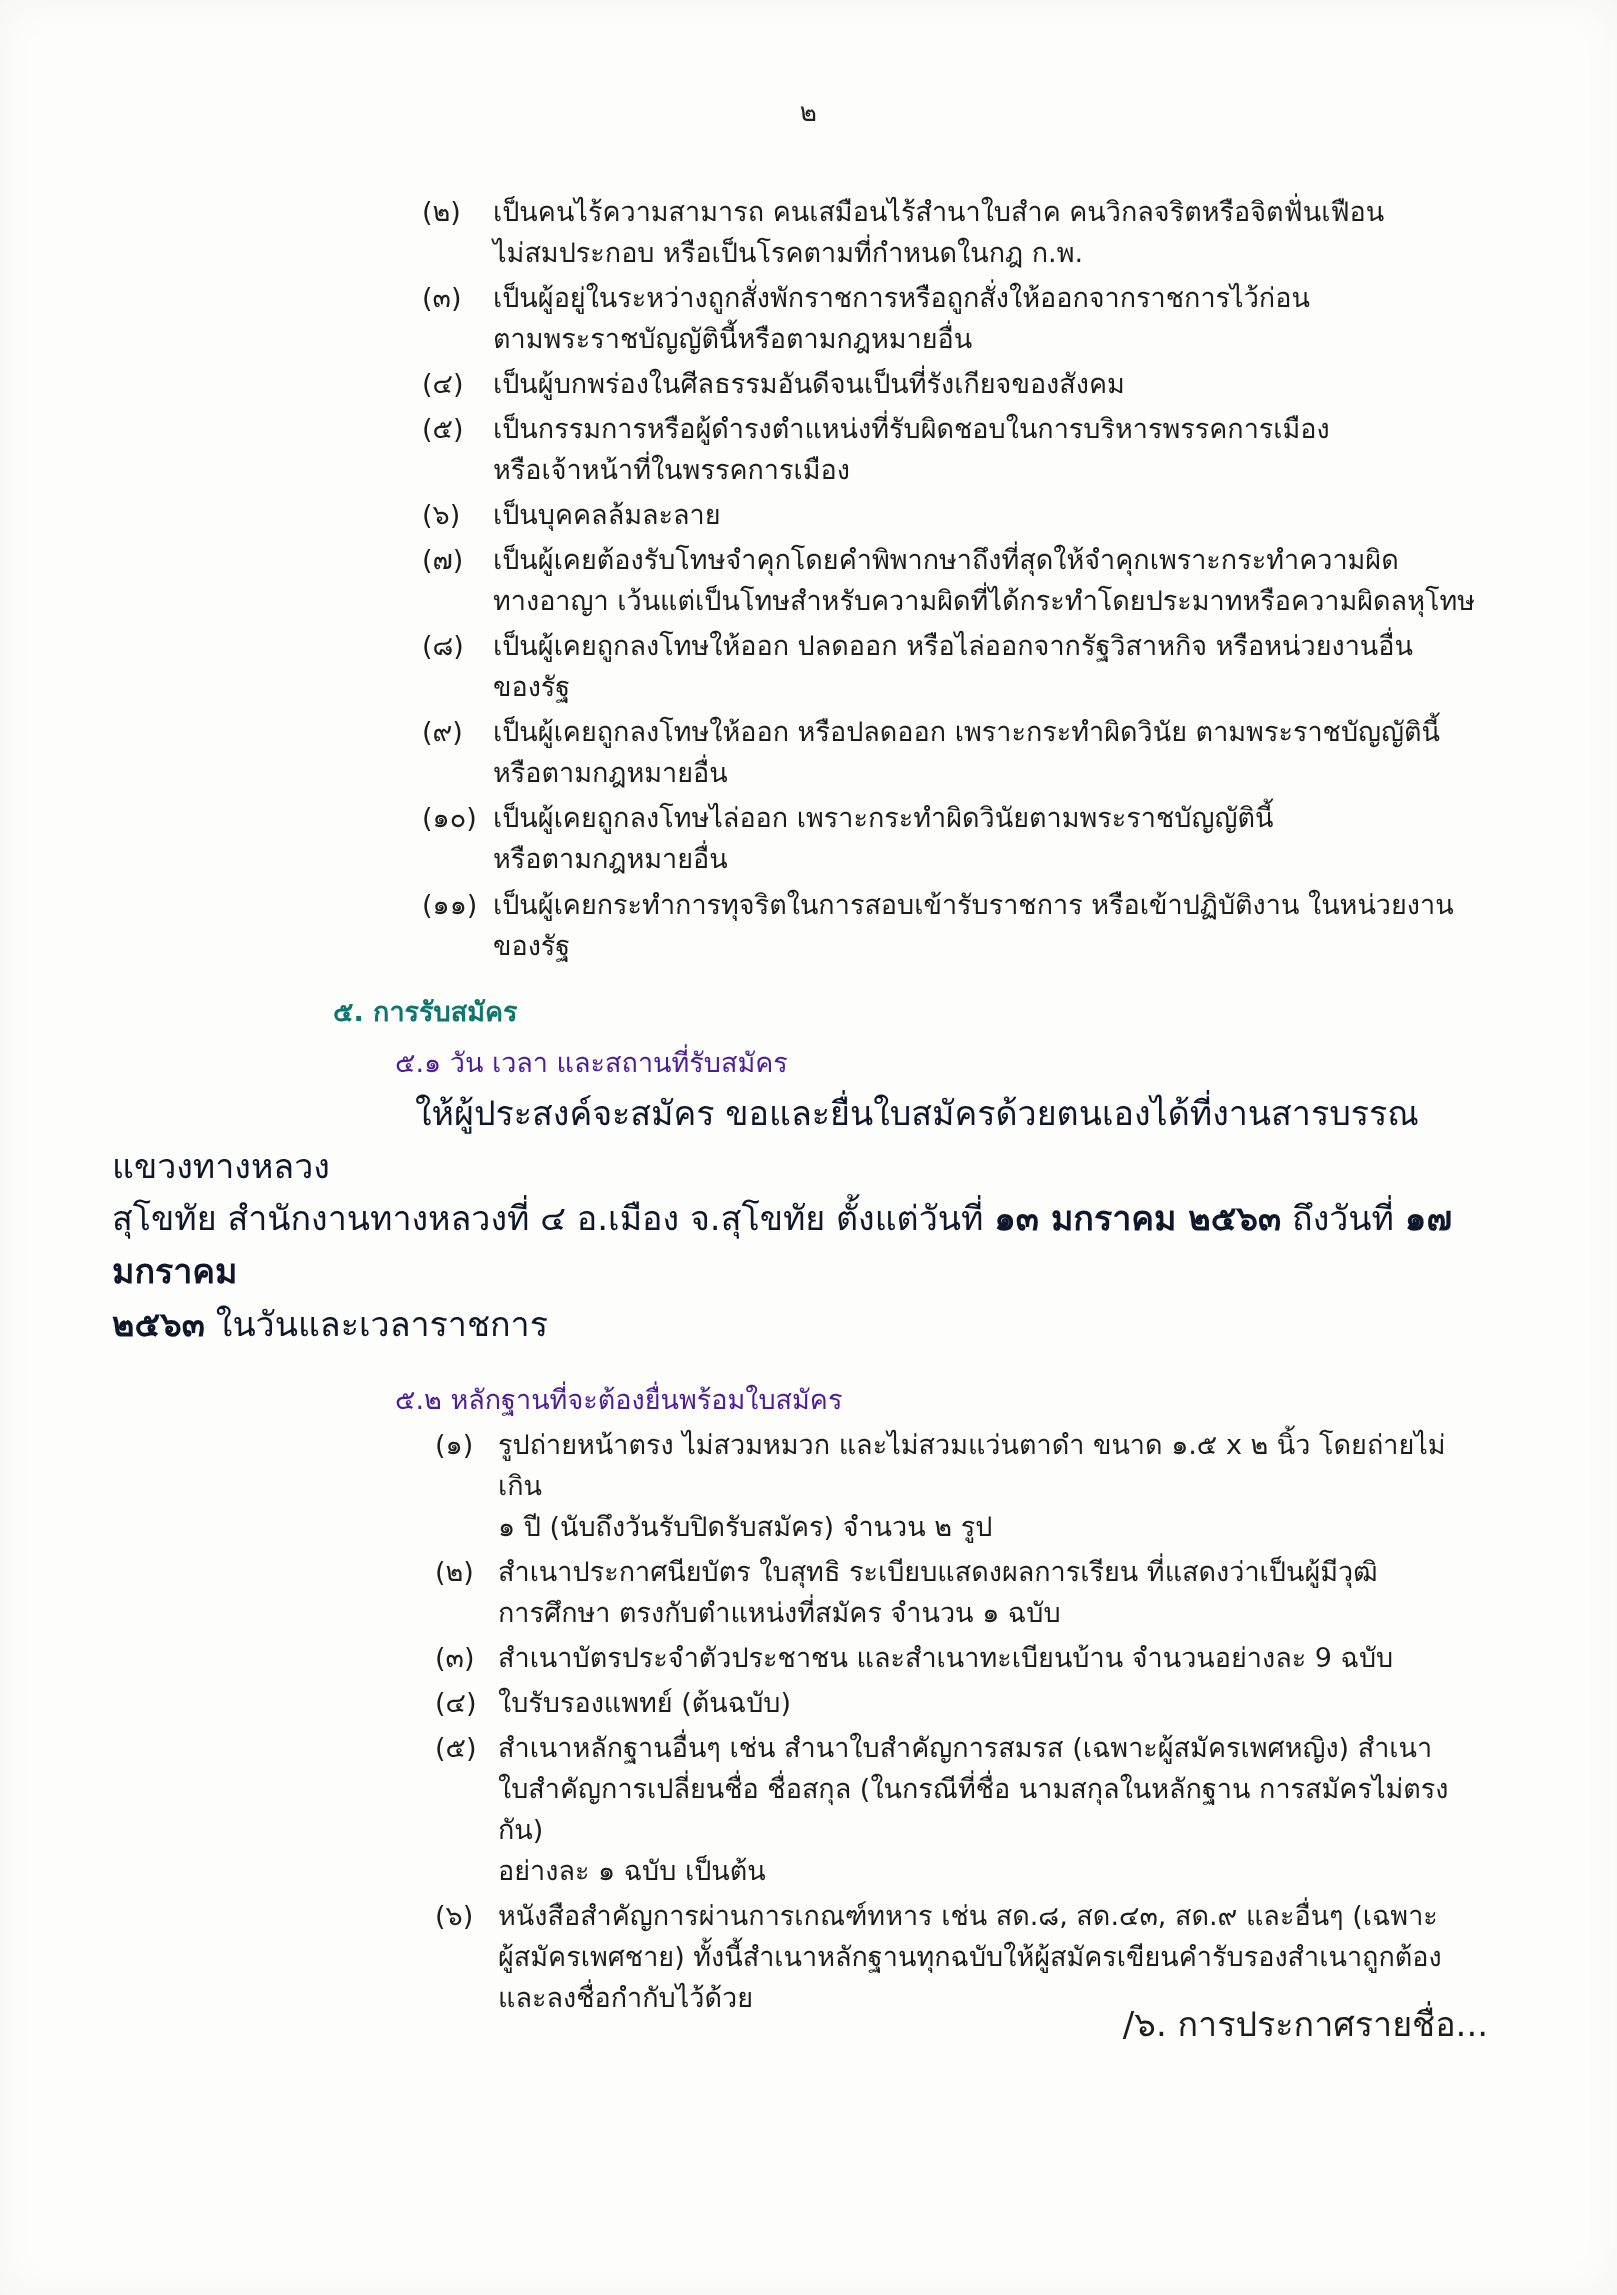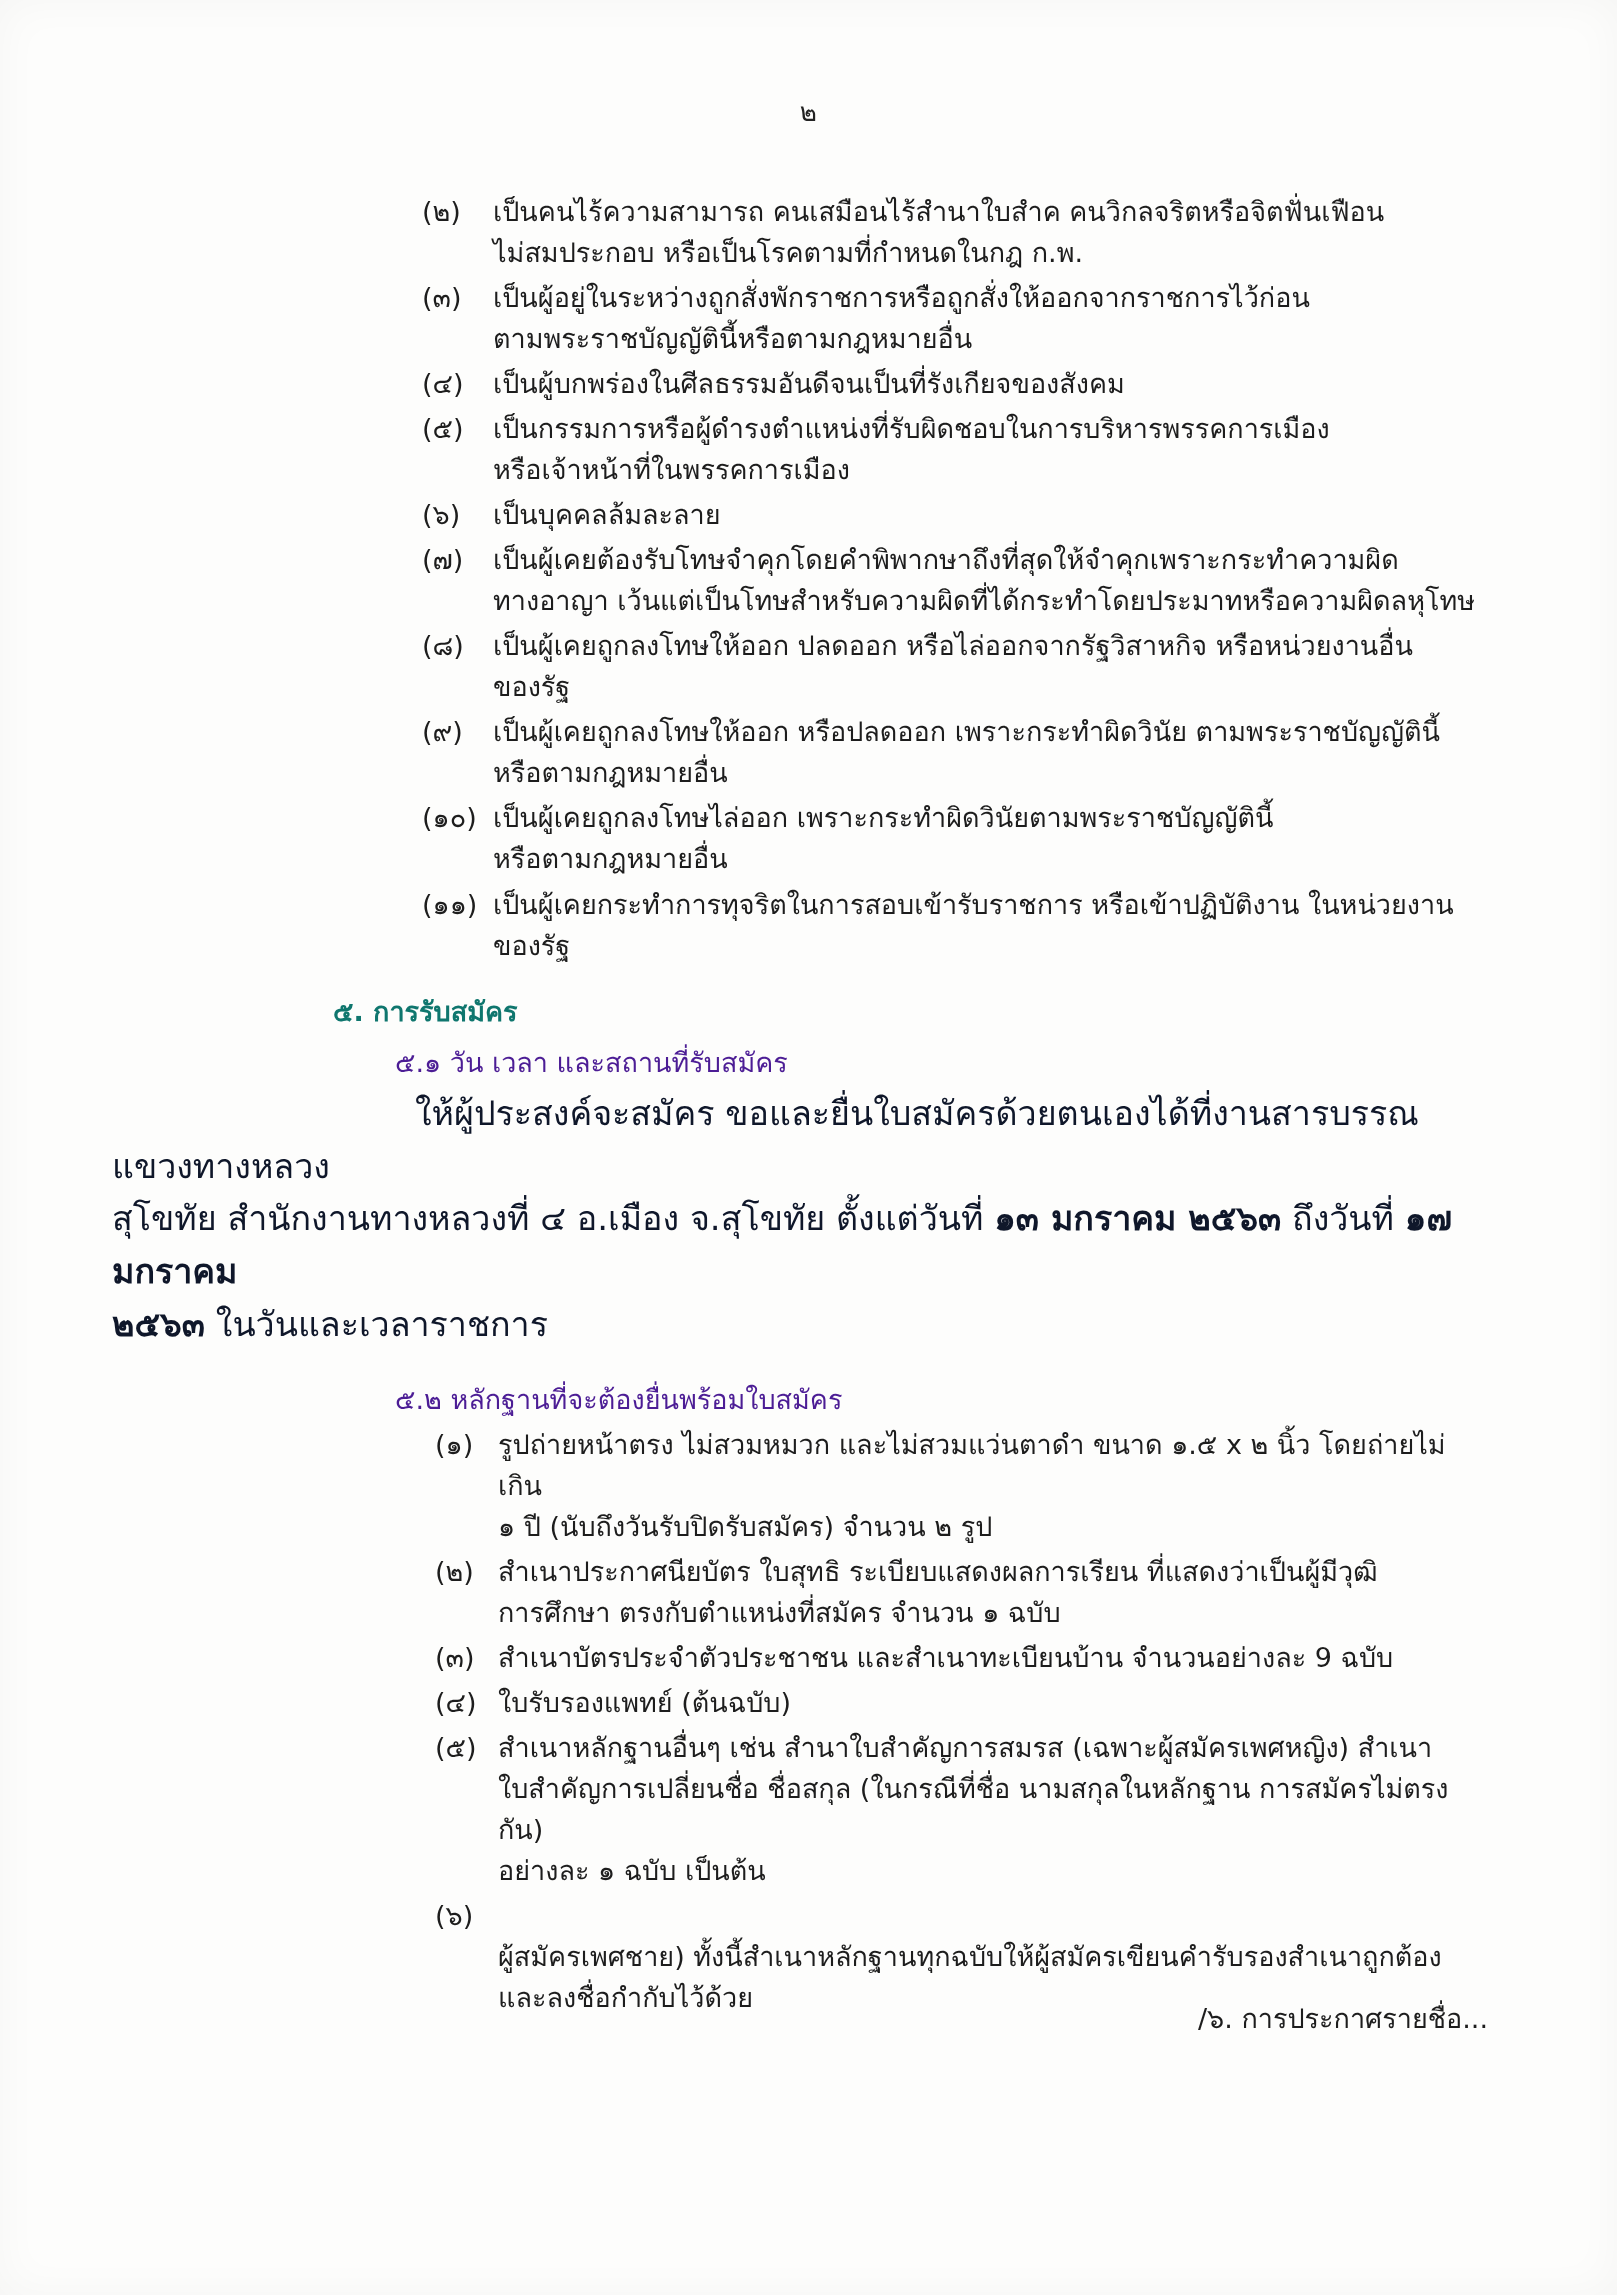--- a/index.html
+++ b/index.html
@@ -113,21 +113,21 @@
     width: 1054px;
   }
   .lvl-b .marker {
     width: 63px;
   }
 
   .footnote {
     position: absolute;
     right: 129px;
     top: 1997px;
-    font-size: 27px;
+    font-size: 34px;
     color: #1d1d1d;
   }
 
   .shadow-edge {
     position: absolute;
     left: 0;
     top: 0;
     width: 1617px;
     height: 2295px;
     pointer-events: none;
@@ -271,21 +271,21 @@
         <span class="text">
           <span>สำเนาหลักฐานอื่นๆ เช่น สำนาใบสำคัญการสมรส (เฉพาะผู้สมัครเพศหญิง) สำเนา</span><br>
           <span>ใบสำคัญการเปลี่ยนชื่อ ชื่อสกุล (ในกรณีที่ชื่อ นามสกุลในหลักฐาน การสมัครไม่ตรงกัน)</span><br>
           <span>อย่างละ ๑ ฉบับ เป็นต้น</span>
         </span>
       </div>
 
       <div class="item lvl-b">
         <span class="marker">(๖)</span>
         <span class="text">
-          <br>
+          <span>หนังสือสำคัญการผ่านการเกณฑ์ทหาร เช่น สด.๘, สด.๔๓, สด.๙ และอื่นๆ (เฉพาะ</span><br>
           <span>ผู้สมัครเพศชาย) ทั้งนี้สำเนาหลักฐานทุกฉบับให้ผู้สมัครเขียนคำรับรองสำเนาถูกต้อง</span><br>
           <span>และลงชื่อกำกับไว้ด้วย</span>
         </span>
       </div>
 
     </div>
 
     <div class="footnote">/๖. การประกาศรายชื่อ...</div>
   </div>
   <div class="shadow-edge"></div>

